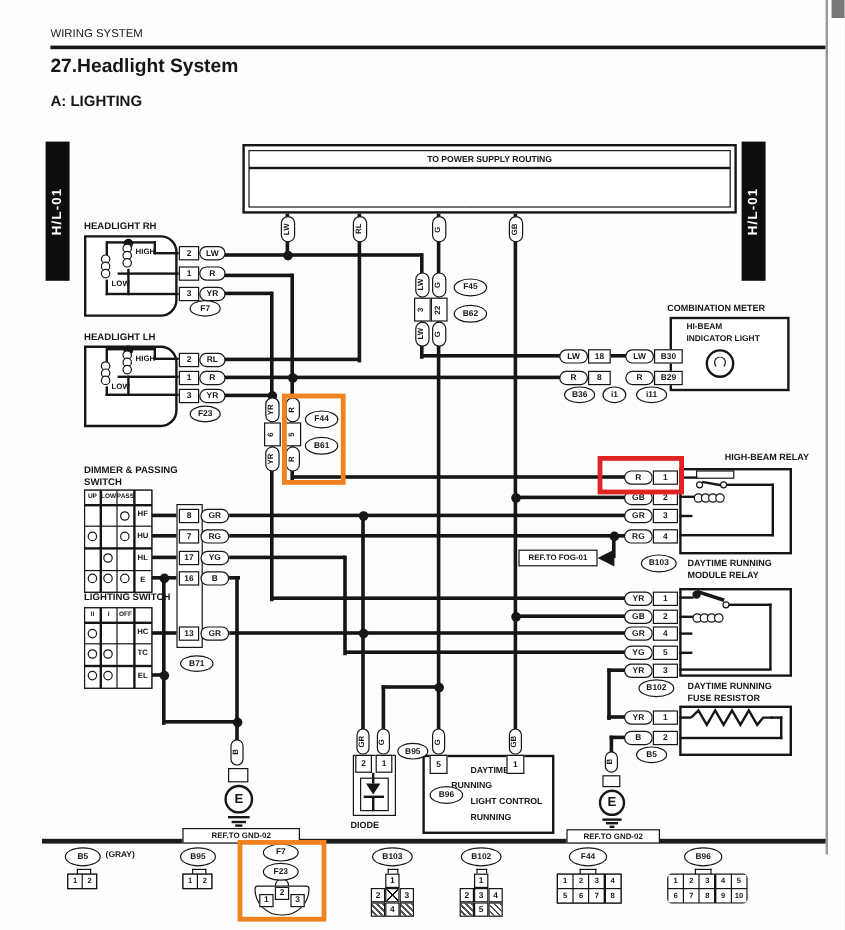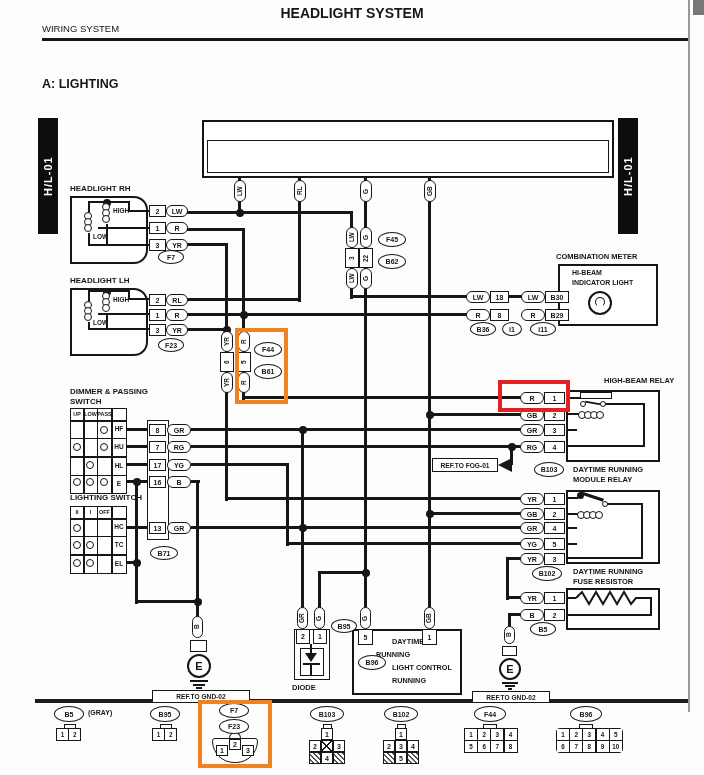--- a/index.html
+++ b/index.html
@@ -30,23 +30,23 @@
   .ann{position:absolute;box-sizing:border-box;z-index:6}
   .arrl{position:absolute;width:0;height:0;border-top:7px solid transparent;border-bottom:7px solid transparent;border-right:14px solid #161616;z-index:3}
   .cellgrid{position:absolute;display:grid;gap:1.2px;background:#161616;border:1.4px solid #161616}
   .cellgrid>div{background:#fff;font-weight:bold;font-size:6.3px;display:flex;align-items:center;justify-content:center}
 </style>
 </head>
 <body>
 
 <div id="page">
 
-  <div class="lbl" style="left:0;top:6px;width:704px;text-align:center;font-size:14px">HEADLIGHT SYSTEM</div>
   <div class="lbl" style="left:42px;top:24px;font-size:9.5px;font-weight:normal">WIRING SYSTEM</div>
   <div class="w" style="left:42px;top:38px;width:646px;height:3px"></div>
+  <div class="lbl" style="left:42px;top:48px;font-size:16px">27.Headlight System</div>
   <div class="lbl" style="left:42px;top:78px;font-size:12.5px">A: LIGHTING</div>
   <div class="sidetab" style="left:38px;top:118px;width:20px;height:116px">H/L-01</div>
   <div class="sidetab" style="left:618px;top:118px;width:20px;height:116px">H/L-01</div>
   <div class="abs" style="left:688px;top:0;width:2px;height:712px;background:#999"></div>
   <div class="abs" style="left:693px;top:0;width:11px;height:15px;background:#777"></div>
 
   <i class="w" style="left:238px;top:176px;width:3px;height:39px"></i>
   <i class="w" style="left:298px;top:176px;width:3px;height:126px"></i>
   <i class="w" style="left:364px;top:176px;width:3px;height:433px"></i>
   <i class="w" style="left:428px;top:176px;width:3px;height:433px"></i>
@@ -102,20 +102,21 @@
   <i class="dot" style="left:299px;top:524px"></i>
   <i class="dot" style="left:362px;top:569px"></i>
   <i class="dot" style="left:426px;top:411px"></i>
   <i class="dot" style="left:426px;top:510px"></i>
   <i class="dot" style="left:508px;top:443px"></i>
   <i class="dot" style="left:133px;top:478px"></i>
   <i class="dot" style="left:133px;top:559px"></i>
   <i class="dot" style="left:194px;top:598px"></i>
 
   <div class="box" style="left:202px;top:120px;width:412px;height:58px"></div>
+  <div class="refbox" style="left:207px;top:125px;width:402px;height:15px;font-size:7.2px">TO POWER SUPPLY ROUTING</div>
   <div class="refbox" style="left:207px;top:140px;width:402px;height:33px"></div>
   <div class="abs" style="left:207px;top:140px;width:62px;height:33px;border-right:1.5px solid #161616;box-sizing:border-box;font-weight:bold;font-size:6.2px;text-align:center;line-height:1.25;padding-top:6px"><span>MB-2</span><br><span>M/B FUSE NO. 9</span></div>
   <div class="abs" style="left:269px;top:140px;width:62px;height:33px;border-right:1.5px solid #161616;box-sizing:border-box;font-weight:bold;font-size:6.2px;text-align:center;line-height:1.25;padding-top:6px"><span>MB-3</span><br><span>M/B FUSE NO. 8</span></div>
   <div class="abs" style="left:331px;top:140px;width:62px;height:33px;border-right:1.5px solid #161616;box-sizing:border-box;font-weight:bold;font-size:6.2px;text-align:center;line-height:1.25;padding-top:3px"><span>MB-8</span><br><span>HEADLIGHT</span><br><span>RELAY</span></div>
   <div class="abs" style="left:393px;top:140px;width:62px;height:33px;border-right:1.5px solid #161616;box-sizing:border-box;font-weight:bold;font-size:6.2px;text-align:center;line-height:1.25;padding-top:3px"><span>FB-16</span><br><span>F/B FUSE NO. 18</span><br><span>(IG)</span></div>
   <div class="tagv" style="left:234px;top:180px;width:12px;height:22px">LW</div>
   <div class="tagv" style="left:294px;top:180px;width:12px;height:22px">RL</div>
   <div class="tagv" style="left:360px;top:180px;width:12px;height:22px">G</div>
   <div class="tagv" style="left:424px;top:180px;width:12px;height:22px">GB</div>
 

